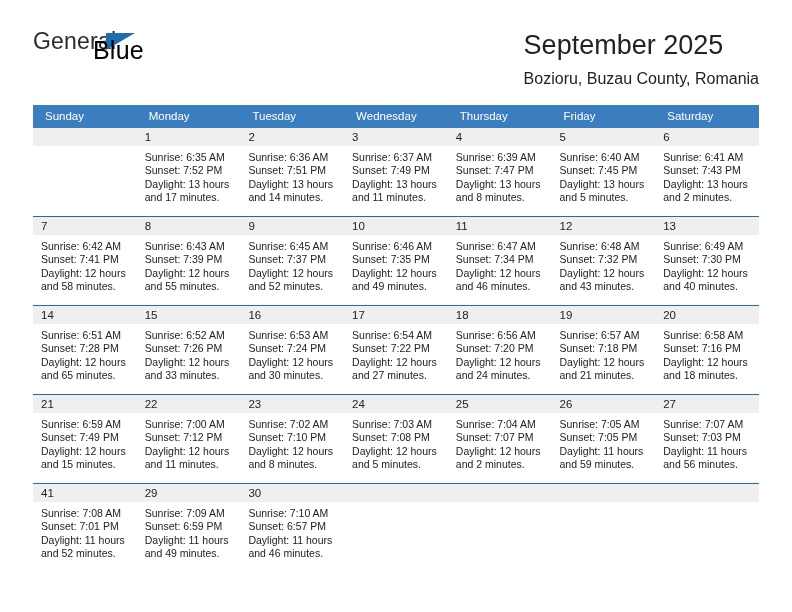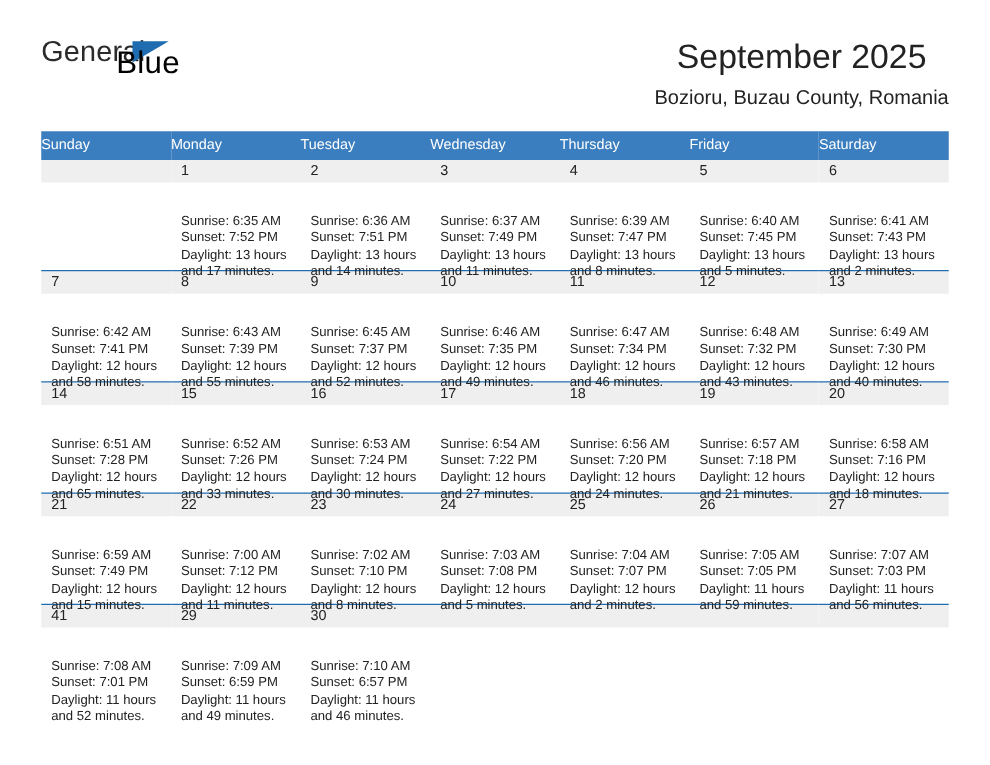--- a/index.html
+++ b/index.html
@@ -62,21 +62,21 @@
     top: 8px;
     font-size: 25px;
     color: #000000;
     letter-spacing: 0.2px;
   }
 
   .title-block {
     position: absolute;
     right: 0;
     top: 0;
-    text-align: center;
+    text-align: left;
   }
   .cal-title {
     font-size: 27px;
     font-weight: normal;
     color: #222222;
     line-height: 34px;
     white-space: nowrap;
   }
   .cal-subtitle {
     font-size: 16px;
@@ -95,21 +95,21 @@
     border-collapse: collapse;
     table-layout: fixed;
   }
 
   .calendar th {
     background: #3b7ebf;
     color: #ffffff;
     font-size: 11.5px;
     font-weight: normal;
     text-align: left;
-    padding: 5px 0 6px 0;
+    padding: 5px 0 6px 12px;
     height: 19px;
     box-sizing: border-box;
     border: none;
   }
 
   .calendar td {
     vertical-align: top;
     padding: 0;
     border: none;
     width: 103.71px;
@@ -136,21 +136,20 @@
   }
   .cell-empty .daynum {
     background: #efefef;
   }
 
   .details {
     padding: 5px 6px 0 8px;
     font-size: 10.5px;
     line-height: 13.4px;
     color: #222222;
-    margin-top: 20px;
   }
   .details div {
     white-space: nowrap;
   }
 </style>
 </head>
 <body>
 
 <div class="page">
 

